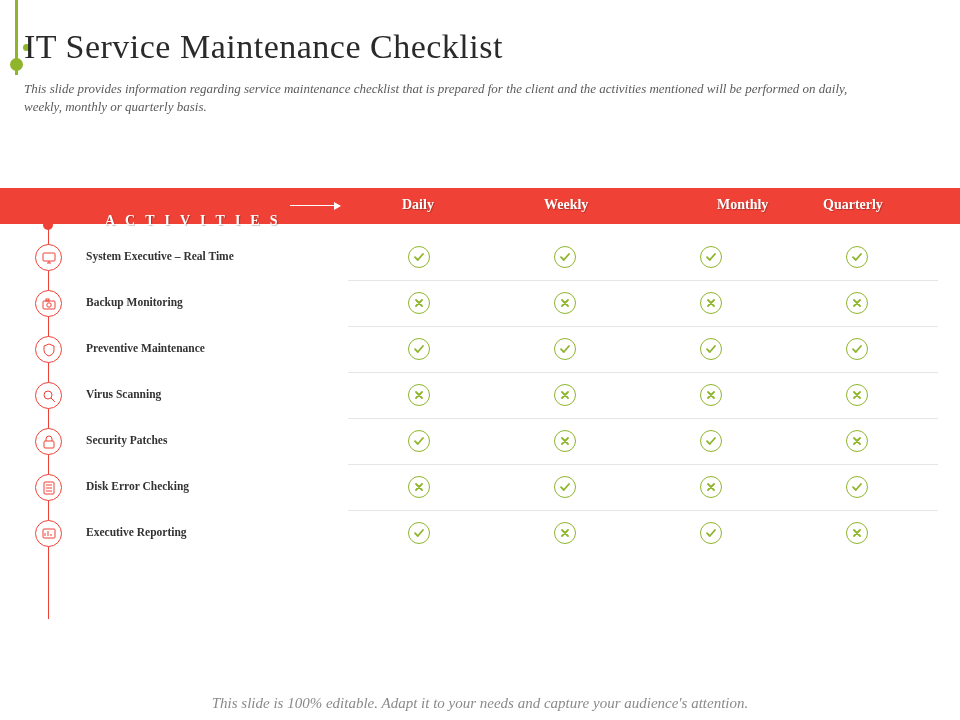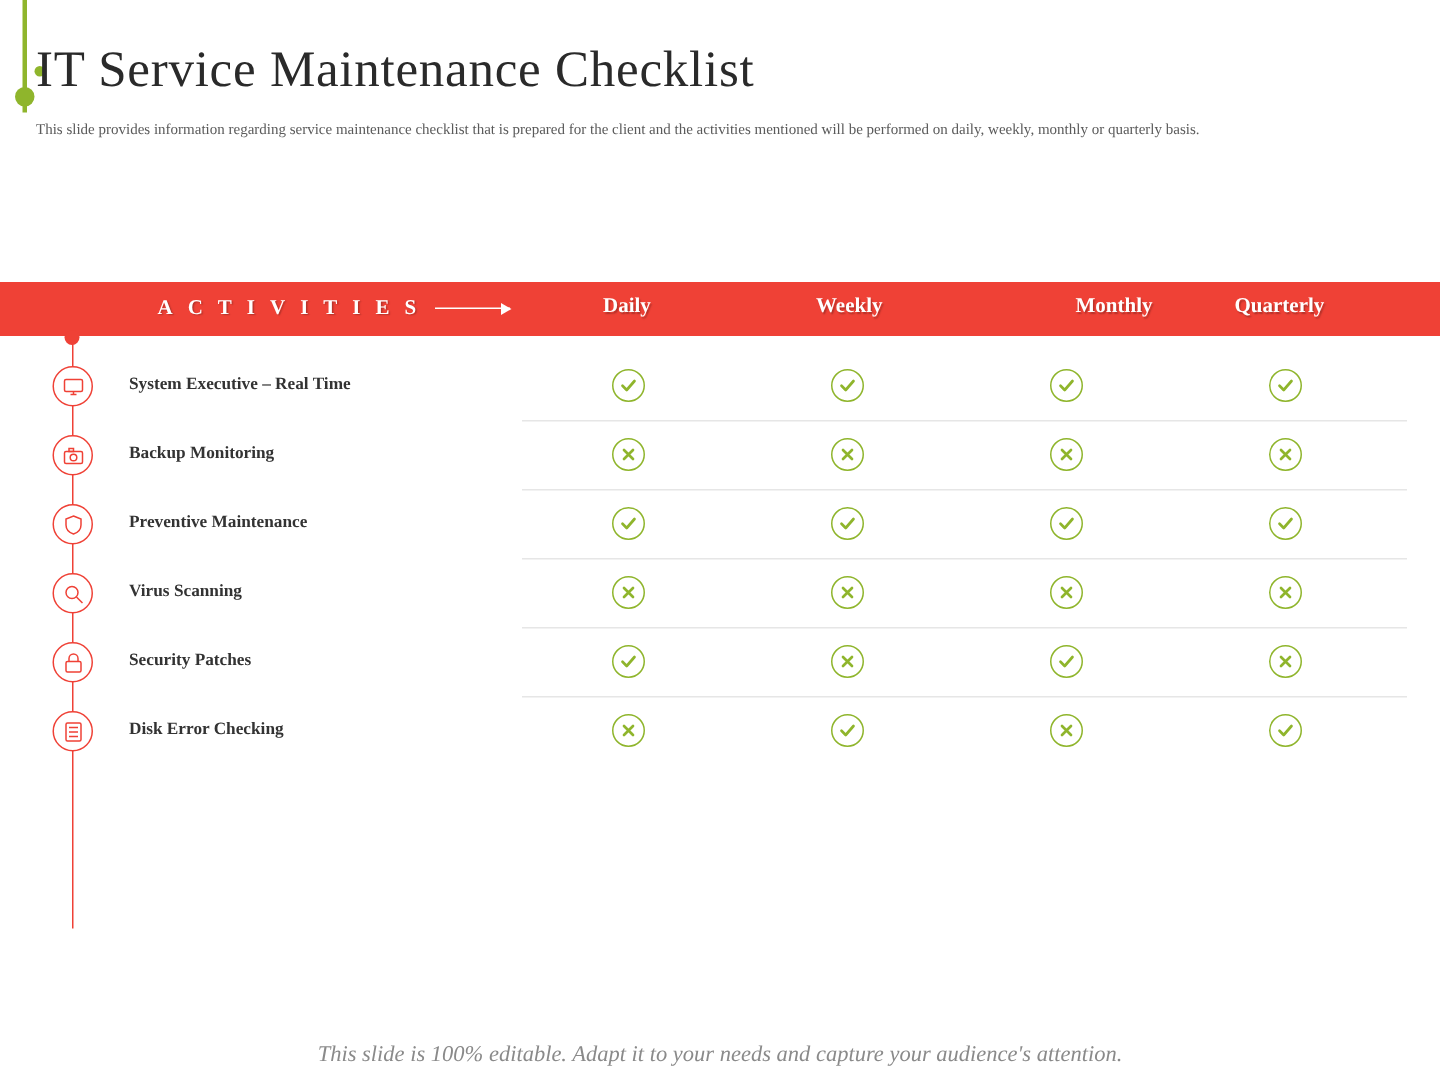--- a/index.html
+++ b/index.html
@@ -5,25 +5,25 @@
   * { box-sizing: border-box; margin: 0; padding: 0; }
   html, body { width: 960px; height: 720px; font-family: Georgia, 'Times New Roman', serif; background: #fff; overflow: hidden; }
   .slide { position: relative; width: 884px; height: 720px; }
 
   
   .accent-strip { position: absolute; left: 15px; top: 0; width: 3px; height: 75px; background: #8fb52c; }
   .accent-dot-lg { position: absolute; left: 10px; top: 58px; width: 13px; height: 13px; border-radius: 50%; background: #8fb52c; }
   .accent-dot-sm { position: absolute; left: 23px; top: 44px; width: 7px; height: 7px; border-radius: 50%; background: #8fb52c; }
 
   .title { position: absolute; left: 24px; top: 28px; font-size: 34px; color: #2a2a2a; font-weight: 400; letter-spacing: .5px; }
-  .subtitle { position: absolute; left: 24px; top: 80px; width: 840px; font-size: 10px; line-height: 1.35; color: #5a5a5a; }
+  .subtitle { position: absolute; left: 24px; top: 80px; width: 840px; font-size: 13px; line-height: 1.35; color: #5a5a5a; font-style: italic; }
 
   
   .header-band { position: absolute; left: 0; top: 188px; width: 960px; height: 36px; background: #ef4136; }
-  .hdr-activities { position: absolute; left: 105px; top: 198px; font-size: 14px; color: #fff; letter-spacing: 10px; font-weight: 700; text-shadow: 1px 1px 1px rgba(0,0,0,.25); }
+  .hdr-activities { position: absolute; left: 105px; top: 213px; font-size: 14px; color: #fff; letter-spacing: 10px; font-weight: 700; text-shadow: 1px 1px 1px rgba(0,0,0,.25); }
   .hdr-arrow { position: absolute; left: 290px; top: 205px; width: 50px; height: 1px; background: #fff; }
   .hdr-arrow::after { content: ''; position: absolute; right: -1px; top: -3px; border-left: 7px solid #fff; border-top: 4px solid transparent; border-bottom: 4px solid transparent; }
   .hdr-col { position: absolute; top: 197px; color: #fff; font-size: 14px; font-weight: 600; text-shadow: 1px 1px 1px rgba(0,0,0,.25); }
   .hdr-col.c1 { left: 402px; }   
   .hdr-col.c2 { left: 544px; text-align: right; }   
   .hdr-col.c3 { left: 717px; }   
   .hdr-col.c4 { left: 823px; }   
 
   
   .timeline { position: absolute; left: 48px; top: 224px; width: 0; height: 395px; border-left: 1px solid #ef4136; }
@@ -239,20 +239,49 @@
           <svg class="cross">
             <use href="#sym-cross"></use>
           </svg>
         </div>
         <div class="cell c4">
           <svg class="tick">
             <use href="#sym-check"></use>
           </svg>
         </div>
       </div>
+      <div class="row">
+        <div class="row-divider"></div>
+        <div class="node">
+          <svg>
+            <use href="#ico-report"></use>
+          </svg>
+        </div>
+        <div class="label">Executive Reporting</div>
+        <div class="cell c1">
+          <svg class="tick">
+            <use href="#sym-check"></use>
+          </svg>
+        </div>
+        <div class="cell c2">
+          <svg class="cross">
+            <use href="#sym-cross"></use>
+          </svg>
+        </div>
+        <div class="cell c3">
+          <svg class="tick">
+            <use href="#sym-check"></use>
+          </svg>
+        </div>
+        <div class="cell c4">
+          <svg class="cross">
+            <use href="#sym-cross"></use>
+          </svg>
+        </div>
+      </div>
     </div>
 
   <div class="footer">This slide is 100% editable. Adapt it to your needs and capture your audience's attention.</div>
 </div>
 
 <svg width="0" height="0" style="position:absolute">
   <defs>
     <symbol id="sym-check" viewBox="0 0 12 12">
         <path d="M2 6.2 L4.8 9 L10 3" fill="none" stroke-width="1.8" stroke-linecap="round" stroke-linejoin="round"></path>
       </symbol>

